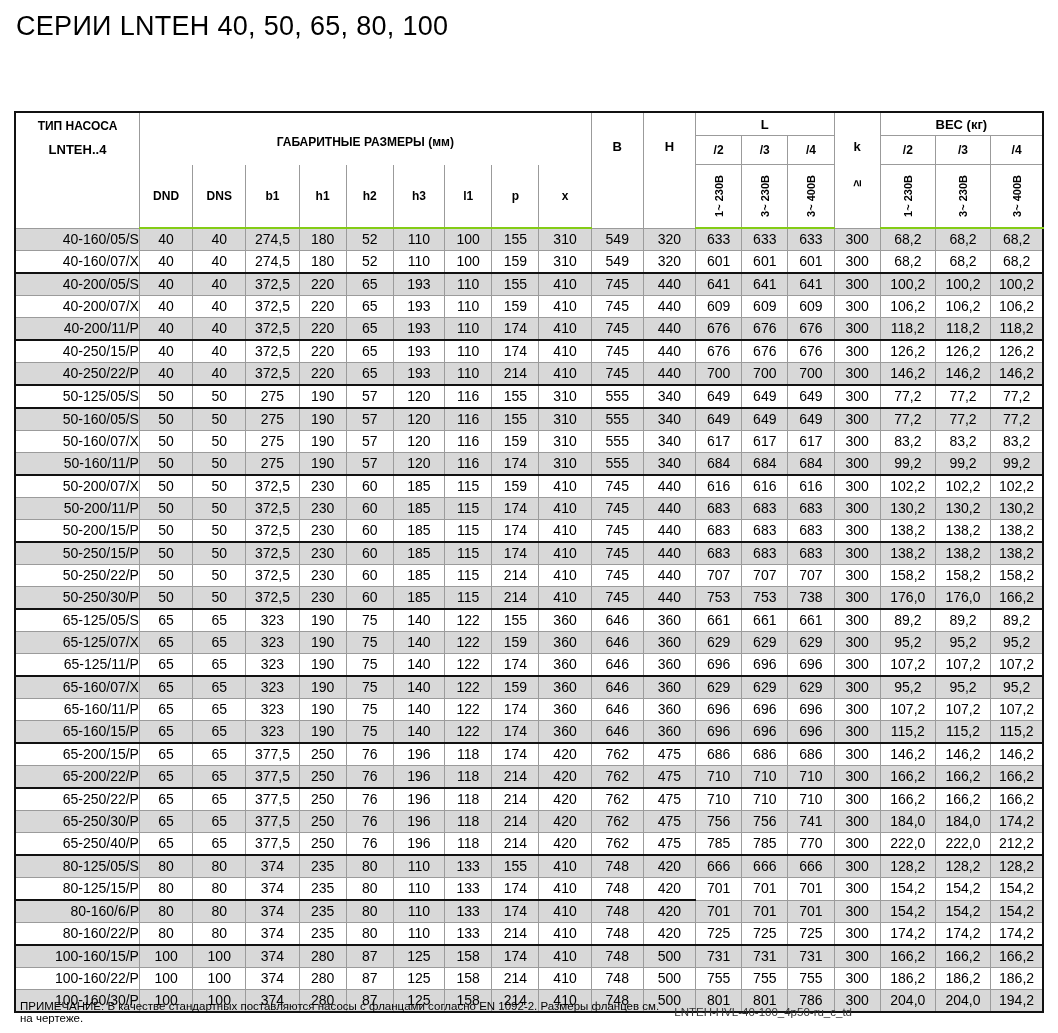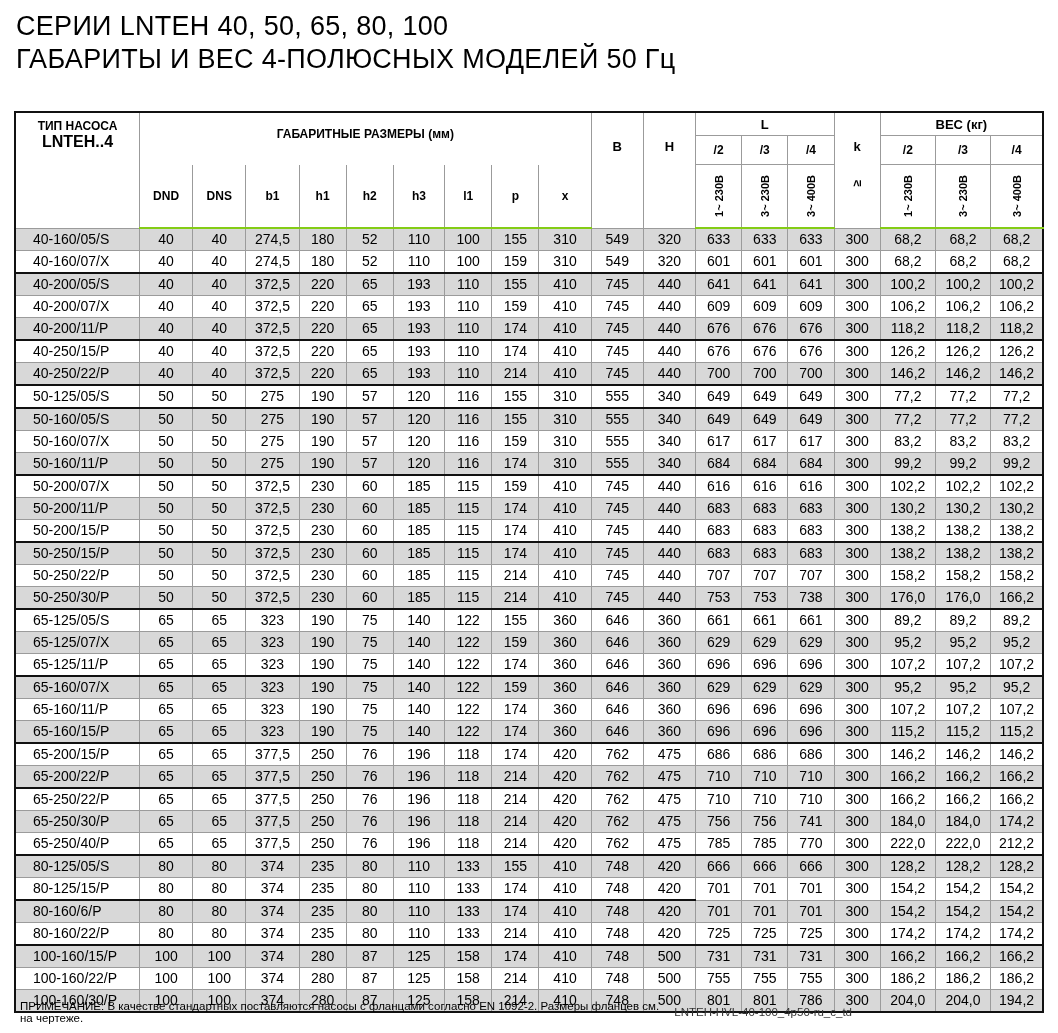--- a/index.html
+++ b/index.html
@@ -17,51 +17,50 @@
   col.c-x,col.c-B,col.c-H{width:52px;}
   col.c-L2,col.c-L3,col.c-L4,col.c-k{width:46px;}
   col.c-W2,col.c-W3{width:55px;}
   col.c-W4{width:52px;}
   
   thead th{font-weight:bold;background:#fff;}
   thead tr.hr1 th{height:22px;}
   thead tr.hr2 th{height:28px;}
   thead tr.hr3 th{height:62px;}
   th.model-h{vertical-align:top;font-size:12px;padding-top:6px;}
-  th.model-h .line2{display:block;font-size:16px;}
-  th.dims-group{vertical-align:top;padding-top:14px;font-size:12px;border-bottom:0;margin-top:44px;}
+  th.model-h .line2{display:block;margin-top:9px;font-size:13px;}
+  th.dims-group{vertical-align:top;padding-top:22px;font-size:12px;border-bottom:0;margin-top:44px;}
   th.dim-name{border-top:0;font-size:12px;vertical-align:middle;}
   th.tall{vertical-align:top;padding-top:26px;font-size:13px;}
   th.group-top{font-size:13px;}
   th.subcol{font-size:12px;}
   th.k-h{vertical-align:top;font-size:13px;}
   th.k-h .k-label{display:block;margin-top:26px;}
   th.k-h .k-sub{display:inline-block;transform:rotate(-90deg);margin-top:22px;font-size:12px;}
   .vcell{display:flex;align-items:center;justify-content:center;height:58px;}
   .vert{display:inline-block;transform:rotate(-90deg);white-space:nowrap;font-size:11px;font-weight:bold;}
   thead tr.hr3 th{border-bottom:2px solid #84cc16;}
   
   tbody td{height:21px;line-height:21px;font-size:14px;text-align:center;background:#fff;}
   tbody tr:nth-child(odd) td{background:#d8d8d8;}
-  tbody td.model{text-align:left;padding-left:17px;font-size:14px;}
+  tbody td.model{text-align:right;padding-left:17px;font-size:14px;}
   tbody tr.group-end td{border-bottom:2px solid #111;}
   tbody tr.group-end-partial td:nth-child(-n+12){border-bottom:2px solid #111;}
   
   .footer{position:absolute;left:20px;top:1000px;width:832px;display:flex;justify-content:space-between;align-items:center;}
   .note{font-size:11.5px;color:#000;}
   .doc-code{font-size:11.5px;color:#333;white-space:nowrap;}
 </style>
 </head>
 <body>
 
 <div class="page">
 
   <div class="title">
     <div>СЕРИИ LNTEH 40, 50, 65, 80, 100</div>
-    <div>ГАБАРИТЫ И ВЕС 4-ПОЛЮСНЫХ МОДЕЛЕЙ 50 Гц</div>
   </div>
 
   <table class="spec-table">
     <colgroup>
       <col class="c-model">
         <col class="c-dnd">
         <col class="c-dns">
         <col class="c-b1">
       <col class="c-h1">
         <col class="c-h2">

